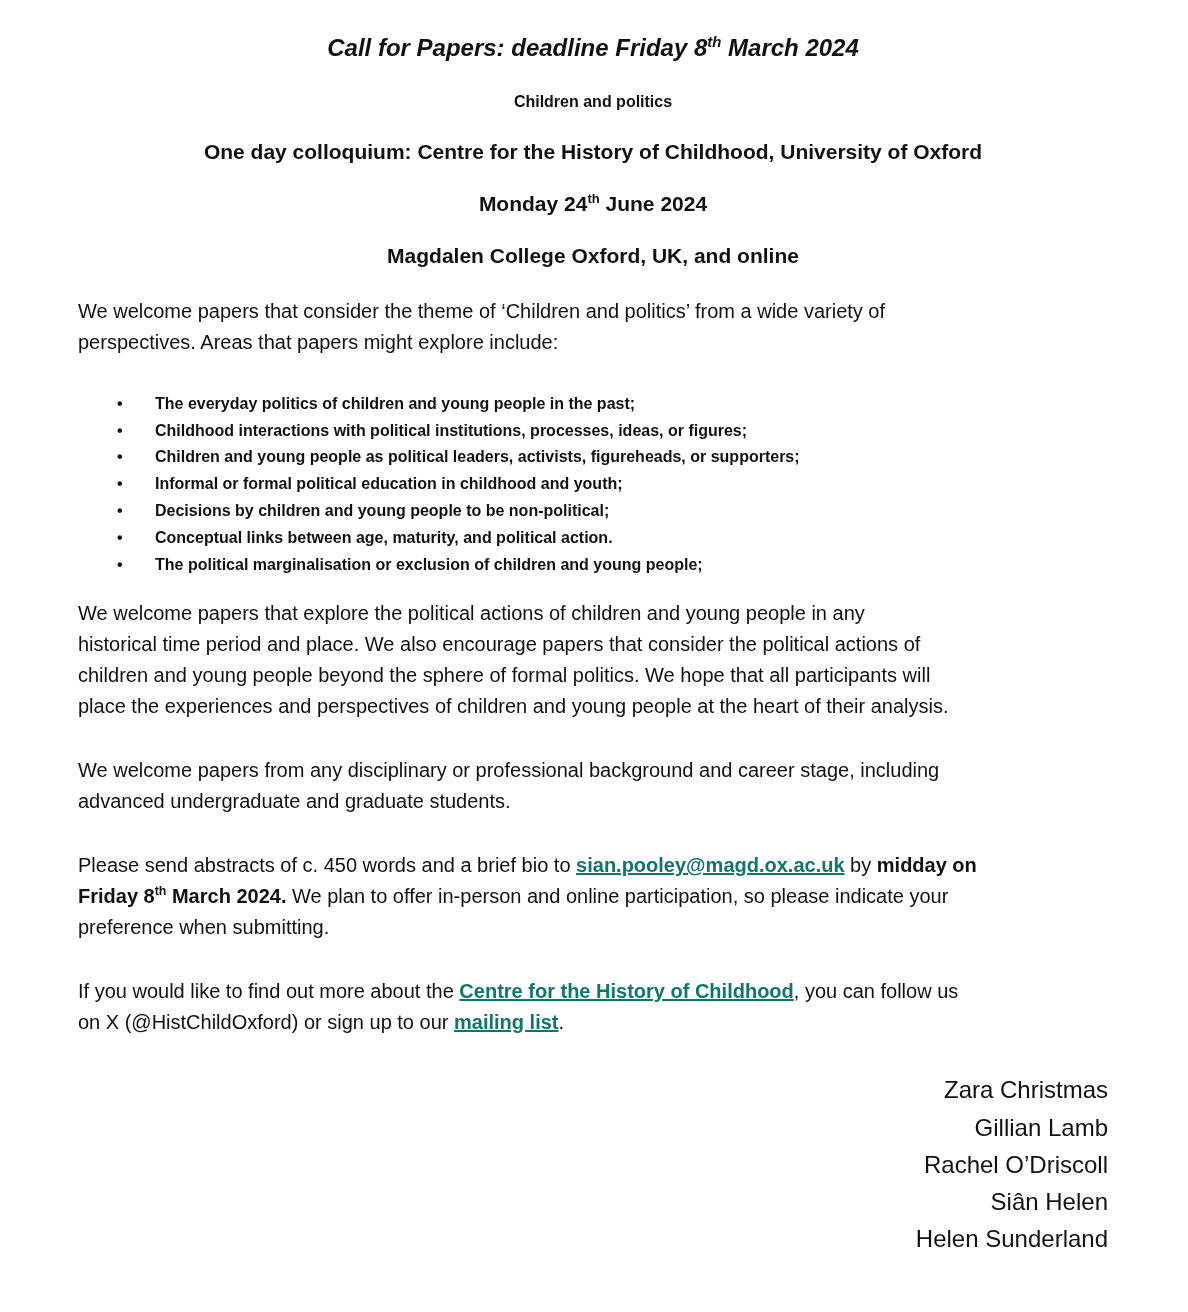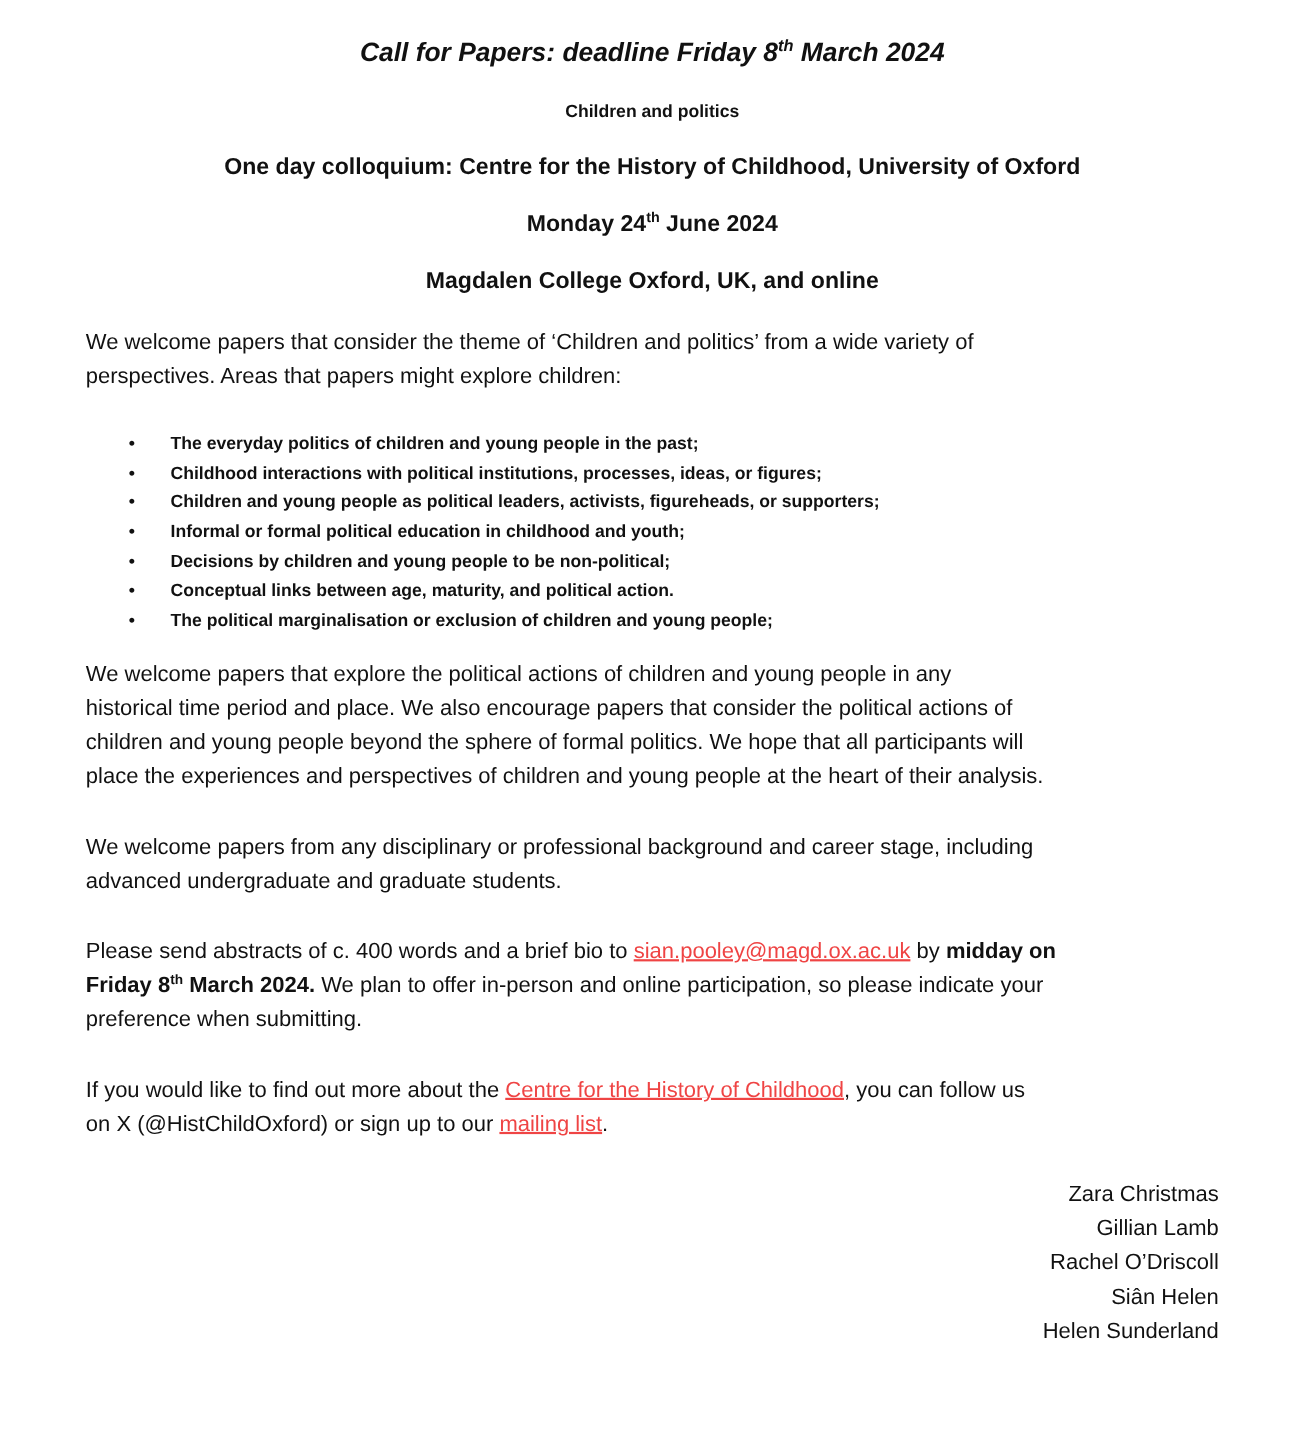--- a/index.html
+++ b/index.html
@@ -62,69 +62,70 @@
     padding-left: 77px;
     margin-bottom: 2px;
   }
   ul.bullets li::before {
     content: "\2022";
     position: absolute;
     left: 39px;
     top: 0;
   }
   a.doc-link {
-    color: #ef4444;
+    color: #0f766e;
     text-decoration: underline;
     cursor: pointer;
+    font-weight: bold;
   }
   .bold { font-weight: bold; }
   .signatures {
     text-align: right;
-    font-size: 20px;
+    font-size: 24px;
     line-height: 1.55;
     margin-top: 6px;
   }
 </style>
 </head>
 <body>
 
 <div class="doc">
 
   <div class="h-center h1"><span>Call for Papers: deadline Friday 8</span><sup>th</sup><span> March 2024</span></div>
 
   <div class="h-center h2">Children and politics</div>
 
   <div class="h-center h3">One day colloquium: Centre for the History of Childhood, University of Oxford</div>
 
   <div class="h-center h3"><span>Monday 24</span><sup>th</sup><span> June 2024</span></div>
 
   <div class="h-center h3">Magdalen College Oxford, UK, and online</div>
 
   <p class="para intro">We welcome papers that consider the theme of ‘Children and politics’ from a wide variety of
-perspectives. Areas that papers might explore children:</p>
+perspectives. Areas that papers might explore include:</p>
 
   <ul class="bullets">
     <li>The everyday politics of children and young people in the past;</li>
     <li>Childhood interactions with political institutions, processes, ideas, or figures;</li>
     <li>Children and young people as political leaders, activists, figureheads, or supporters;</li>
     <li>Informal or formal political education in childhood and youth;</li>
     <li>Decisions by children and young people to be non-political;</li>
     <li>Conceptual links between age, maturity, and political action.</li>
     <li>The political marginalisation or exclusion of children and young people;</li>
   </ul>
 
   <p class="para">We welcome papers that explore the political actions of children and young people in any
 historical time period and place. We also encourage papers that consider the political actions of
 children and young people beyond the sphere of formal politics. We hope that all participants will
 place the experiences and perspectives of children and young people at the heart of their analysis.</p>
 
   <p class="para">We welcome papers from any disciplinary or professional background and career stage, including
 advanced undergraduate and graduate students.</p>
 
-  <p class="para"><span>Please send abstracts of c. 400 words and a brief bio to </span><a class="doc-link">sian.pooley@magd.ox.ac.uk</a><span> by </span><span class="bold"><span>midday on
+  <p class="para"><span>Please send abstracts of c. 450 words and a brief bio to </span><a class="doc-link">sian.pooley@magd.ox.ac.uk</a><span> by </span><span class="bold"><span>midday on
 Friday 8</span><sup>th</sup><span> March 2024.</span></span><span> We plan to offer in-person and online participation, so please indicate your
 preference when submitting.</span></p>
 
   <p class="para"><span>If you would like to find out more about the </span><a class="doc-link">Centre for the History of Childhood</a><span>, you can follow us
 on X (@HistChildOxford) or sign up to our </span><a class="doc-link">mailing list</a><span>.</span></p>
 
   <div class="signatures">
     <div>Zara Christmas</div>
     <div>Gillian Lamb</div>
     <div>Rachel O’Driscoll</div>

